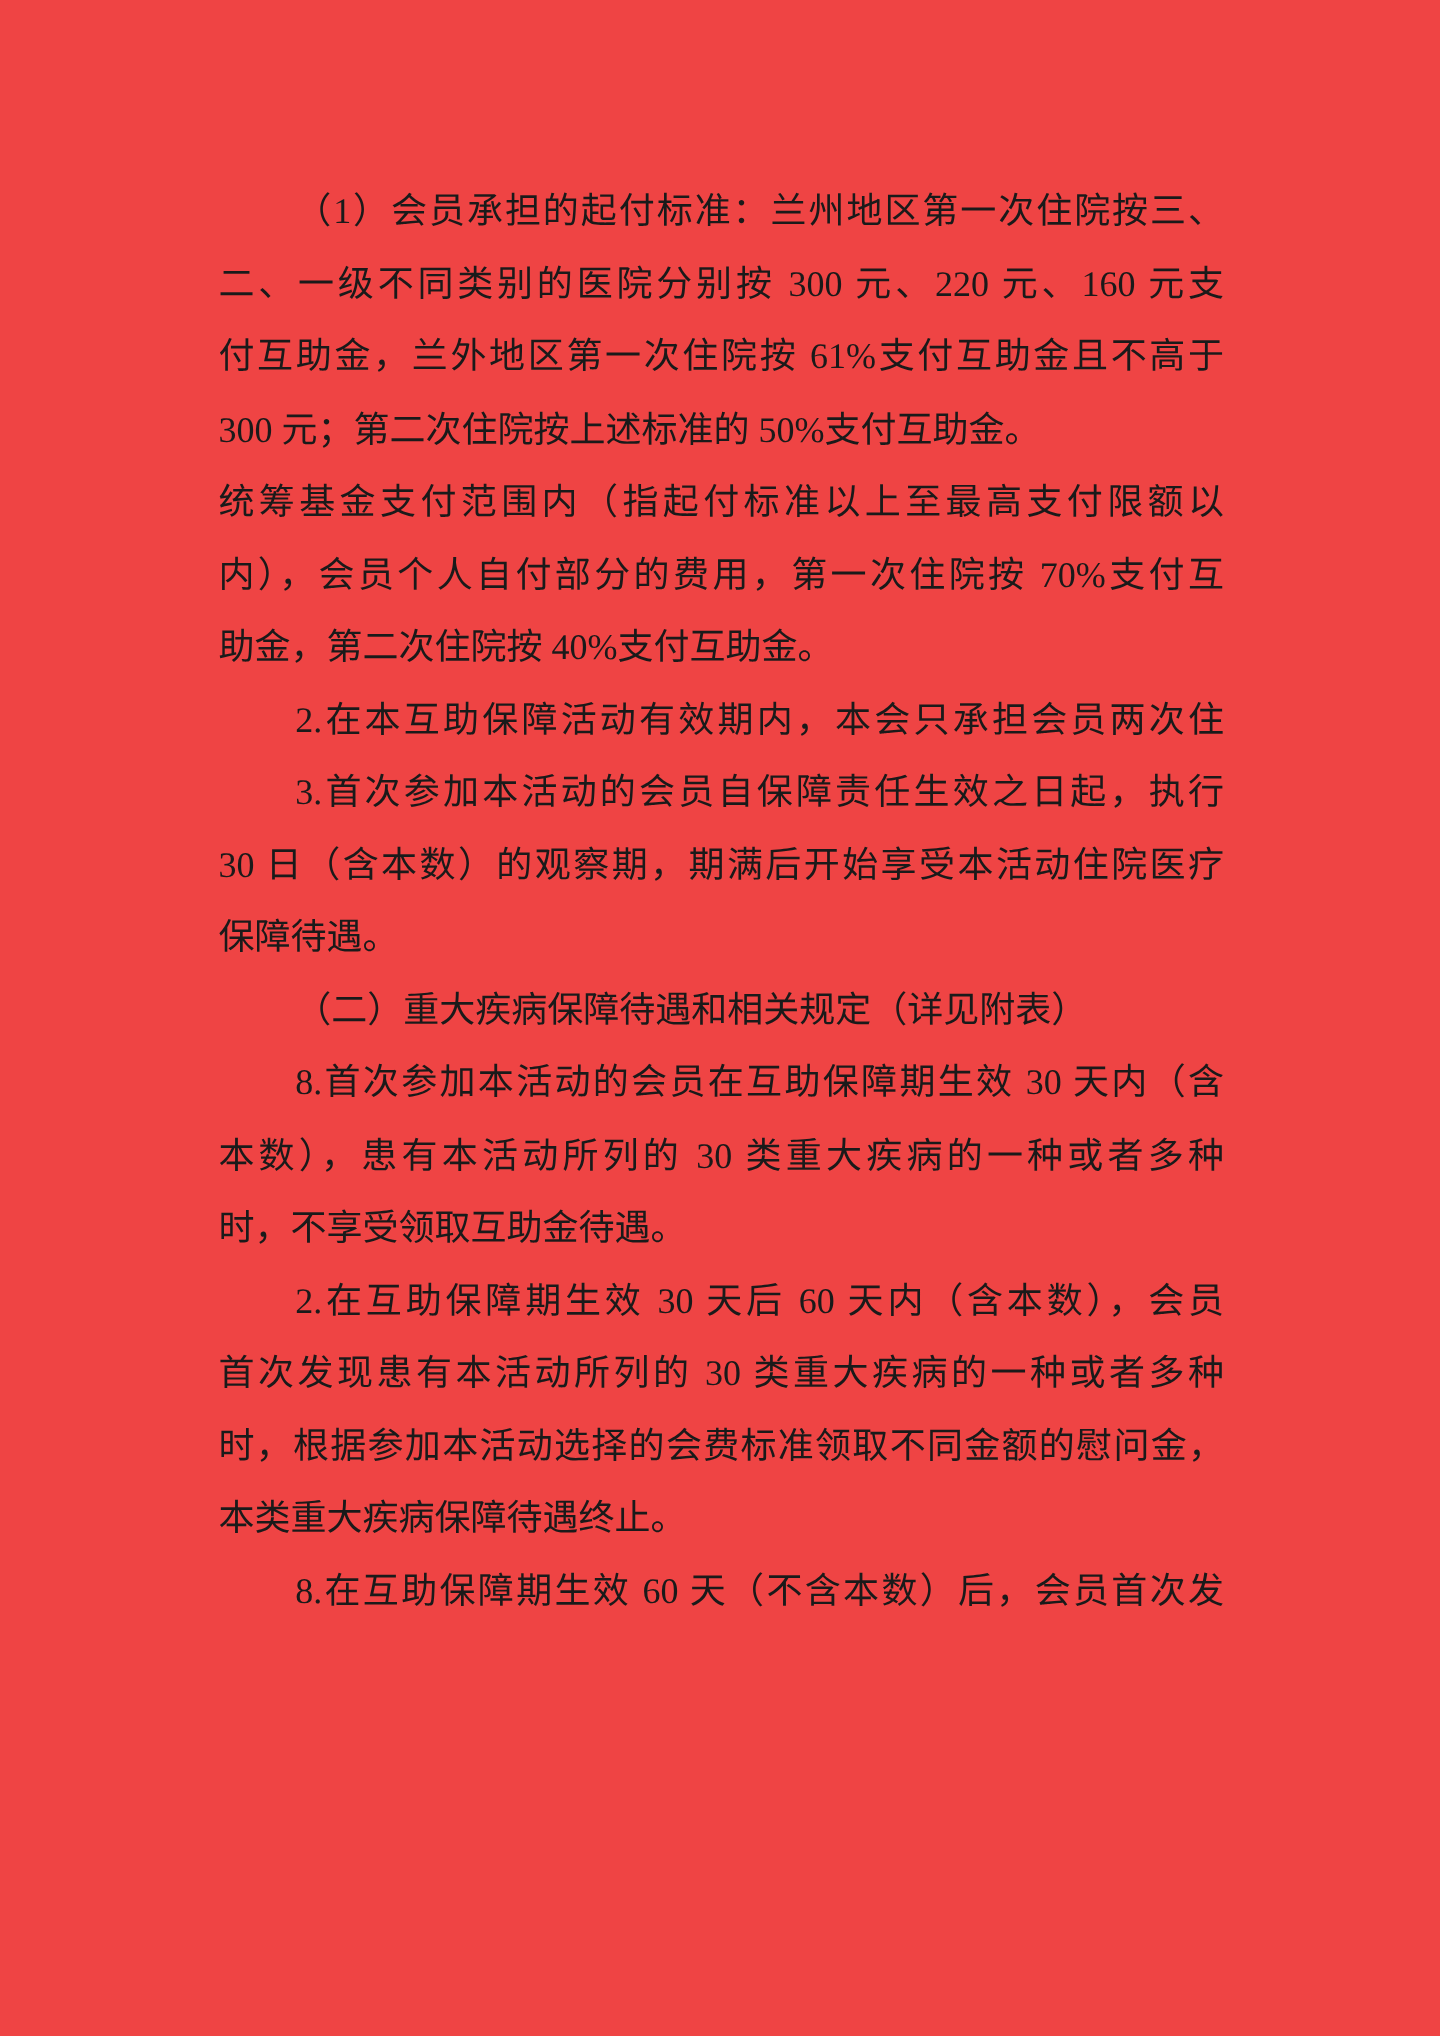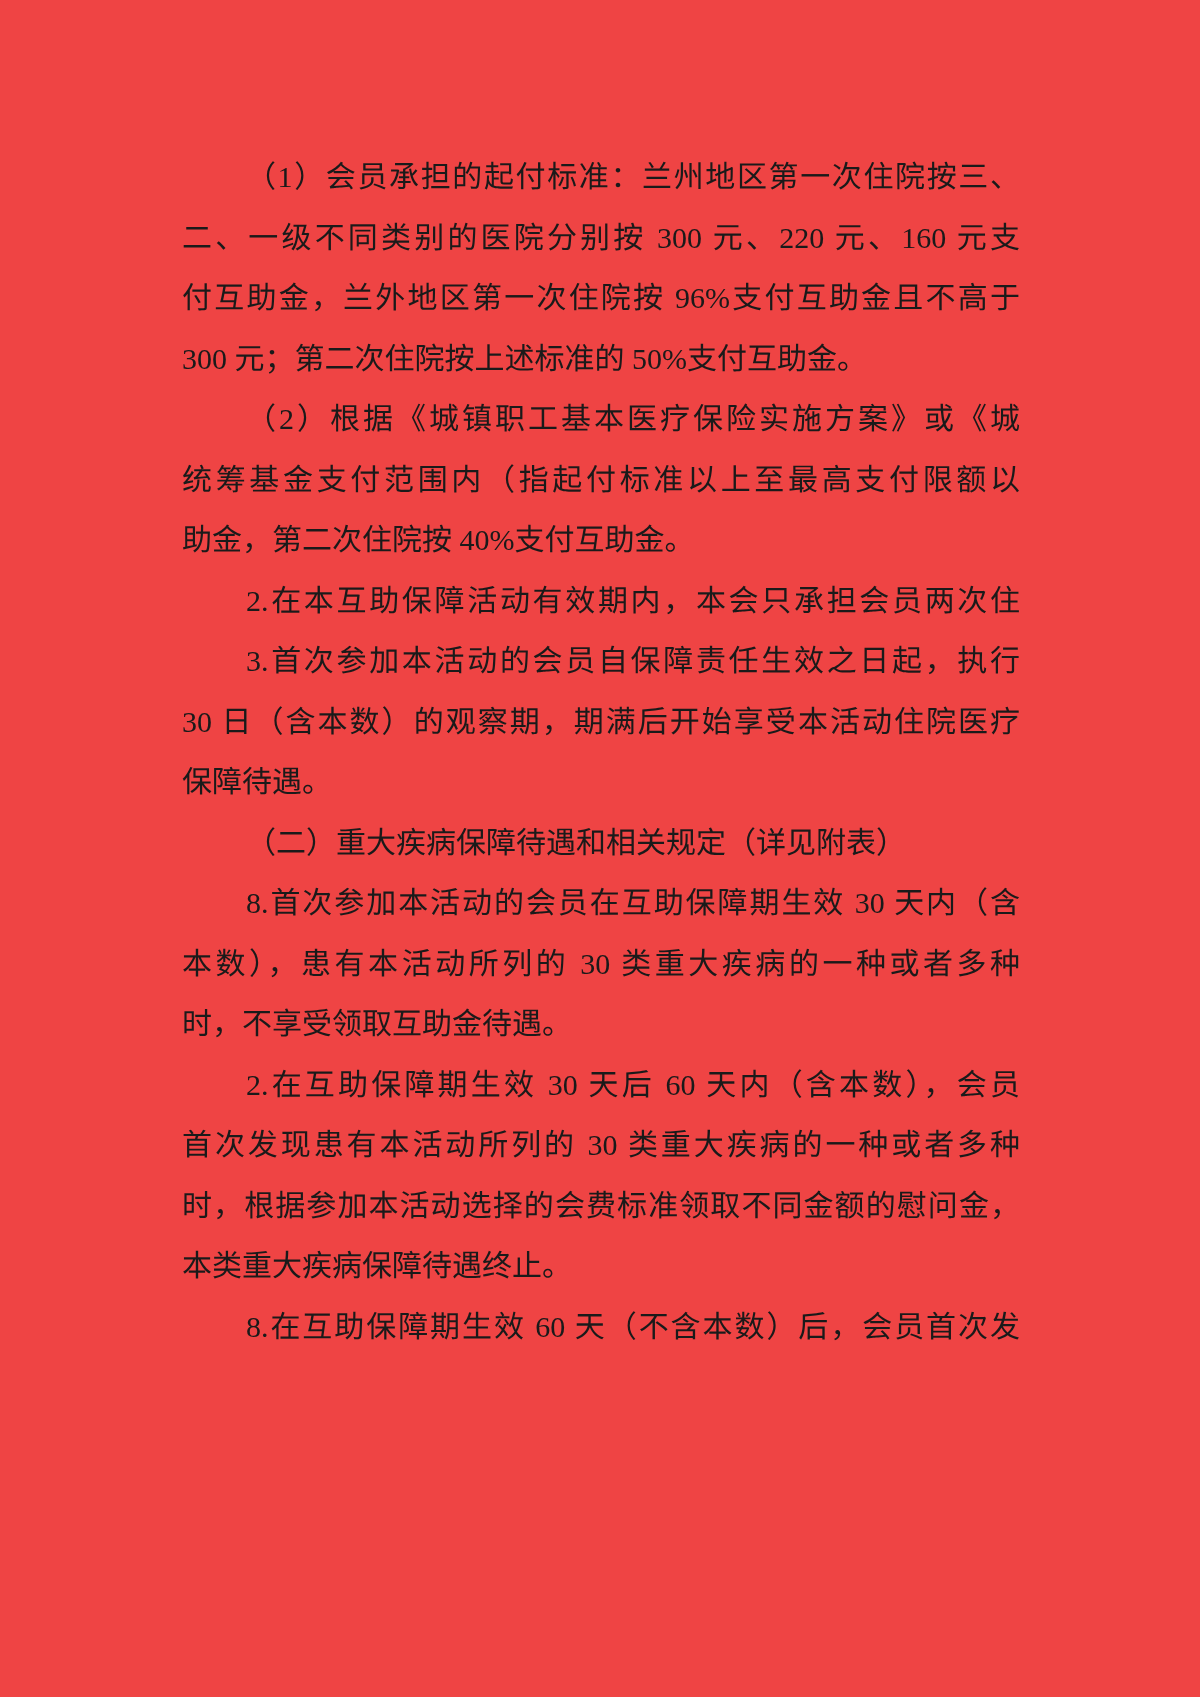--- a/index.html
+++ b/index.html
@@ -41,27 +41,27 @@
 </style>
 </head>
 <body>
 
 <div class="page">
   <div class="doc">
 
     <div class="para">
       <div class="line indent j">（1）会员承担的起付标准：兰州地区第一次住院按三、</div>
       <div class="line j">二、一级不同类别的医院分别按 300 元、220 元、160 元支</div>
-      <div class="line j">付互助金，兰外地区第一次住院按 96%支付互助金且不高于</div>
+      <div class="line j">付互助金，兰外地区第一次住院按 61%支付互助金且不高于</div>
       <div class="line">300 元；第二次住院按上述标准的 50%支付互助金。</div>
     </div>
 
     <div class="para">
-      <div class="line indent j">（2）根据《城镇职工基本医疗保险实施方案》或《城</div>
       <div class="line j">统筹基金支付范围内（指起付标准以上至最高支付限额以</div>
+      <div class="line j">内），会员个人自付部分的费用，第一次住院按 70%支付互</div>
       <div class="line">助金，第二次住院按 40%支付互助金。</div>
     </div>
 
     <div class="para">
       <div class="line indent j">2.在本互助保障活动有效期内，本会只承担会员两次住</div>
     </div>
 
     <div class="para">
       <div class="line indent j">3.首次参加本活动的会员自保障责任生效之日起，执行</div>
       <div class="line j">30 日（含本数）的观察期，期满后开始享受本活动住院医疗</div>

